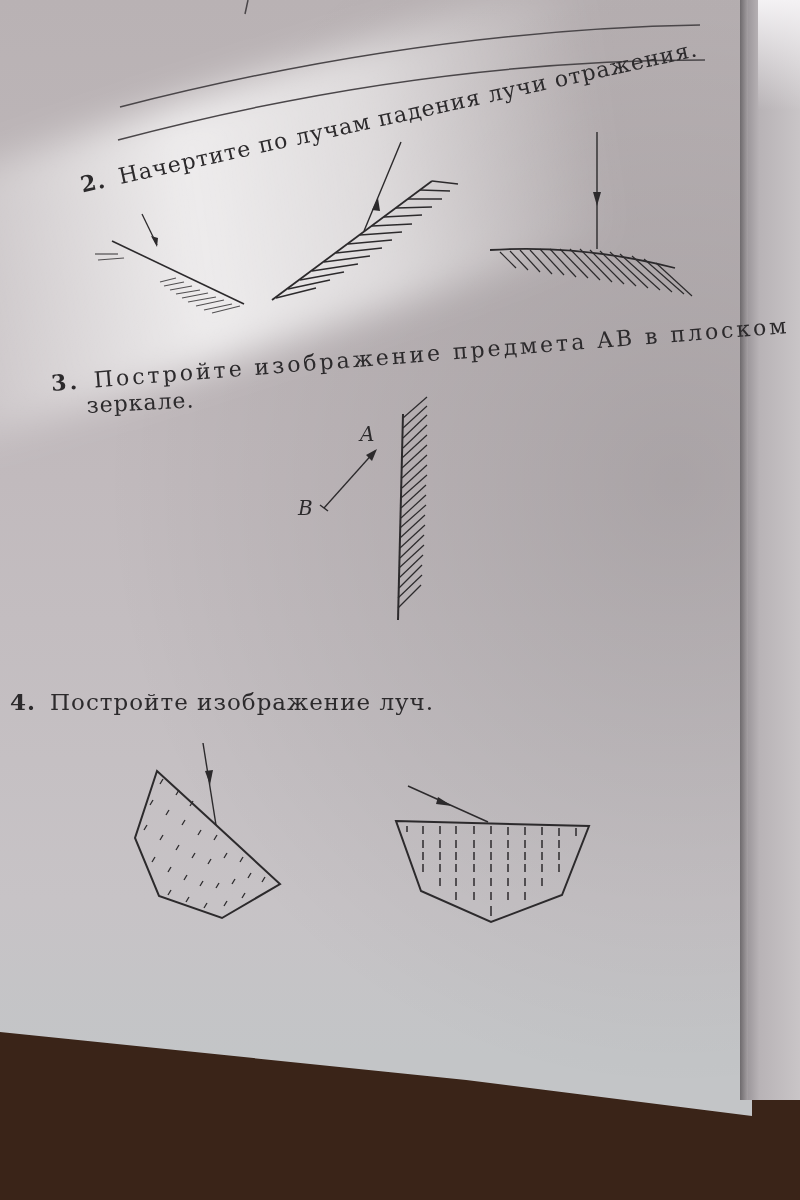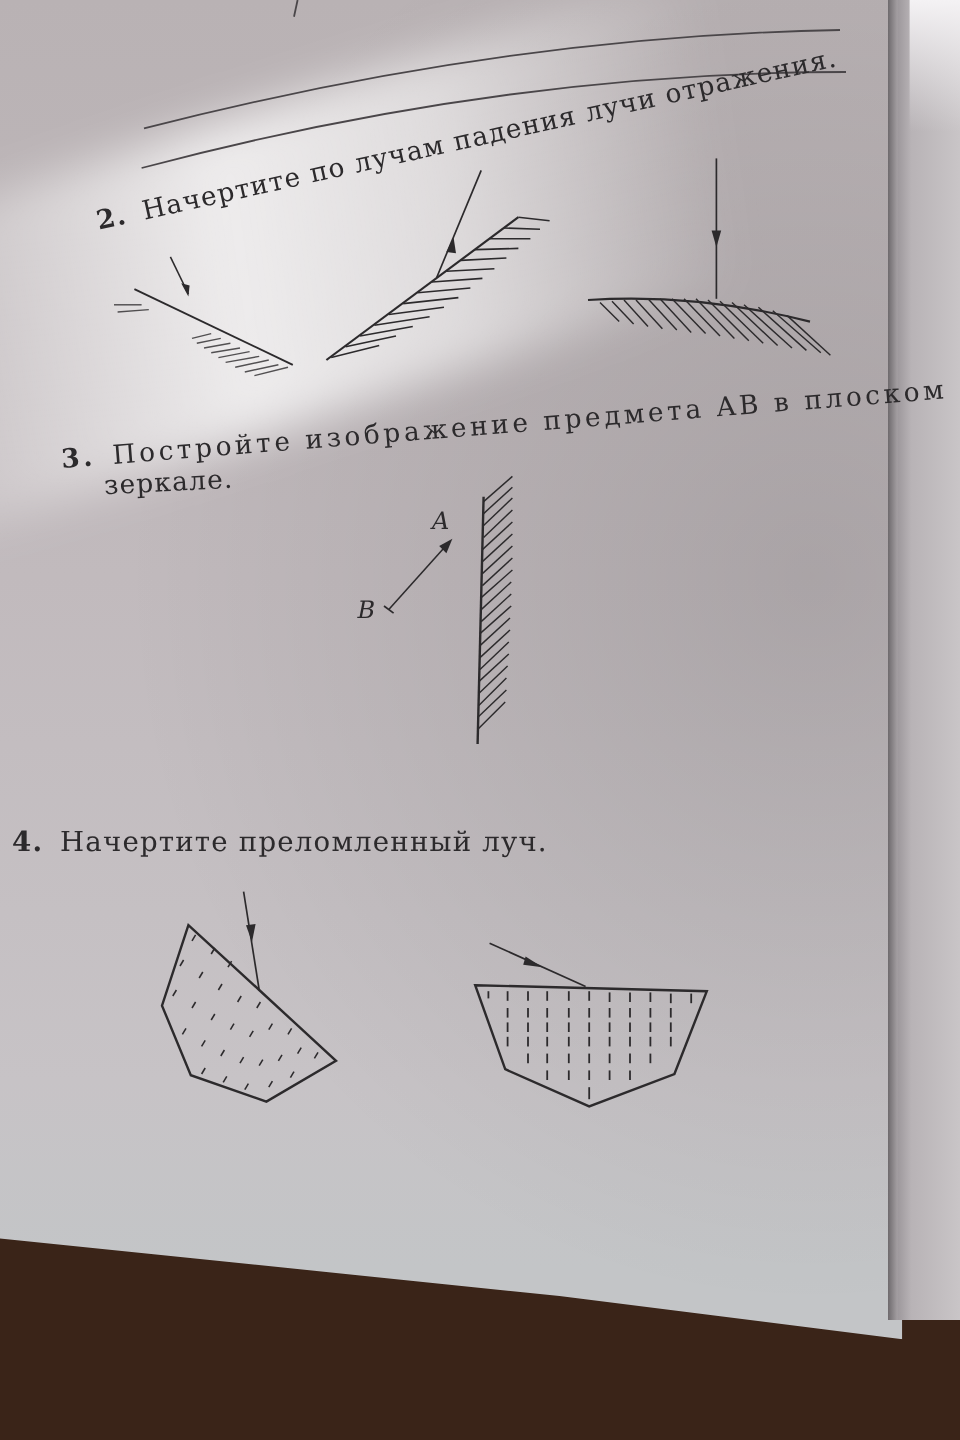--- a/index.html
+++ b/index.html
@@ -260,14 +260,14 @@
 </div>
 
 <div class="task-text" style="left:50px; top:370px; transform: rotate(-4.5deg); transform-origin: left top; letter-spacing: 3px;">
   <span class="task-num">3.</span><span>Постройте изображение предмета AB в плоском</span>
 </div>
 <div class="task-text" style="left:86px; top:393px; transform: rotate(-3deg); transform-origin: left top;">
   <span>зеркале.</span>
 </div>
 
 <div class="task-text" style="left:10px; top:688px; font-size:23px;">
-  <span class="task-num">4.</span><span>Начертите преломленный луч.</span>
+  <span class="task-num">4.</span><span>Постройте изображение луч.</span>
 </div>
 
 </body></html>

